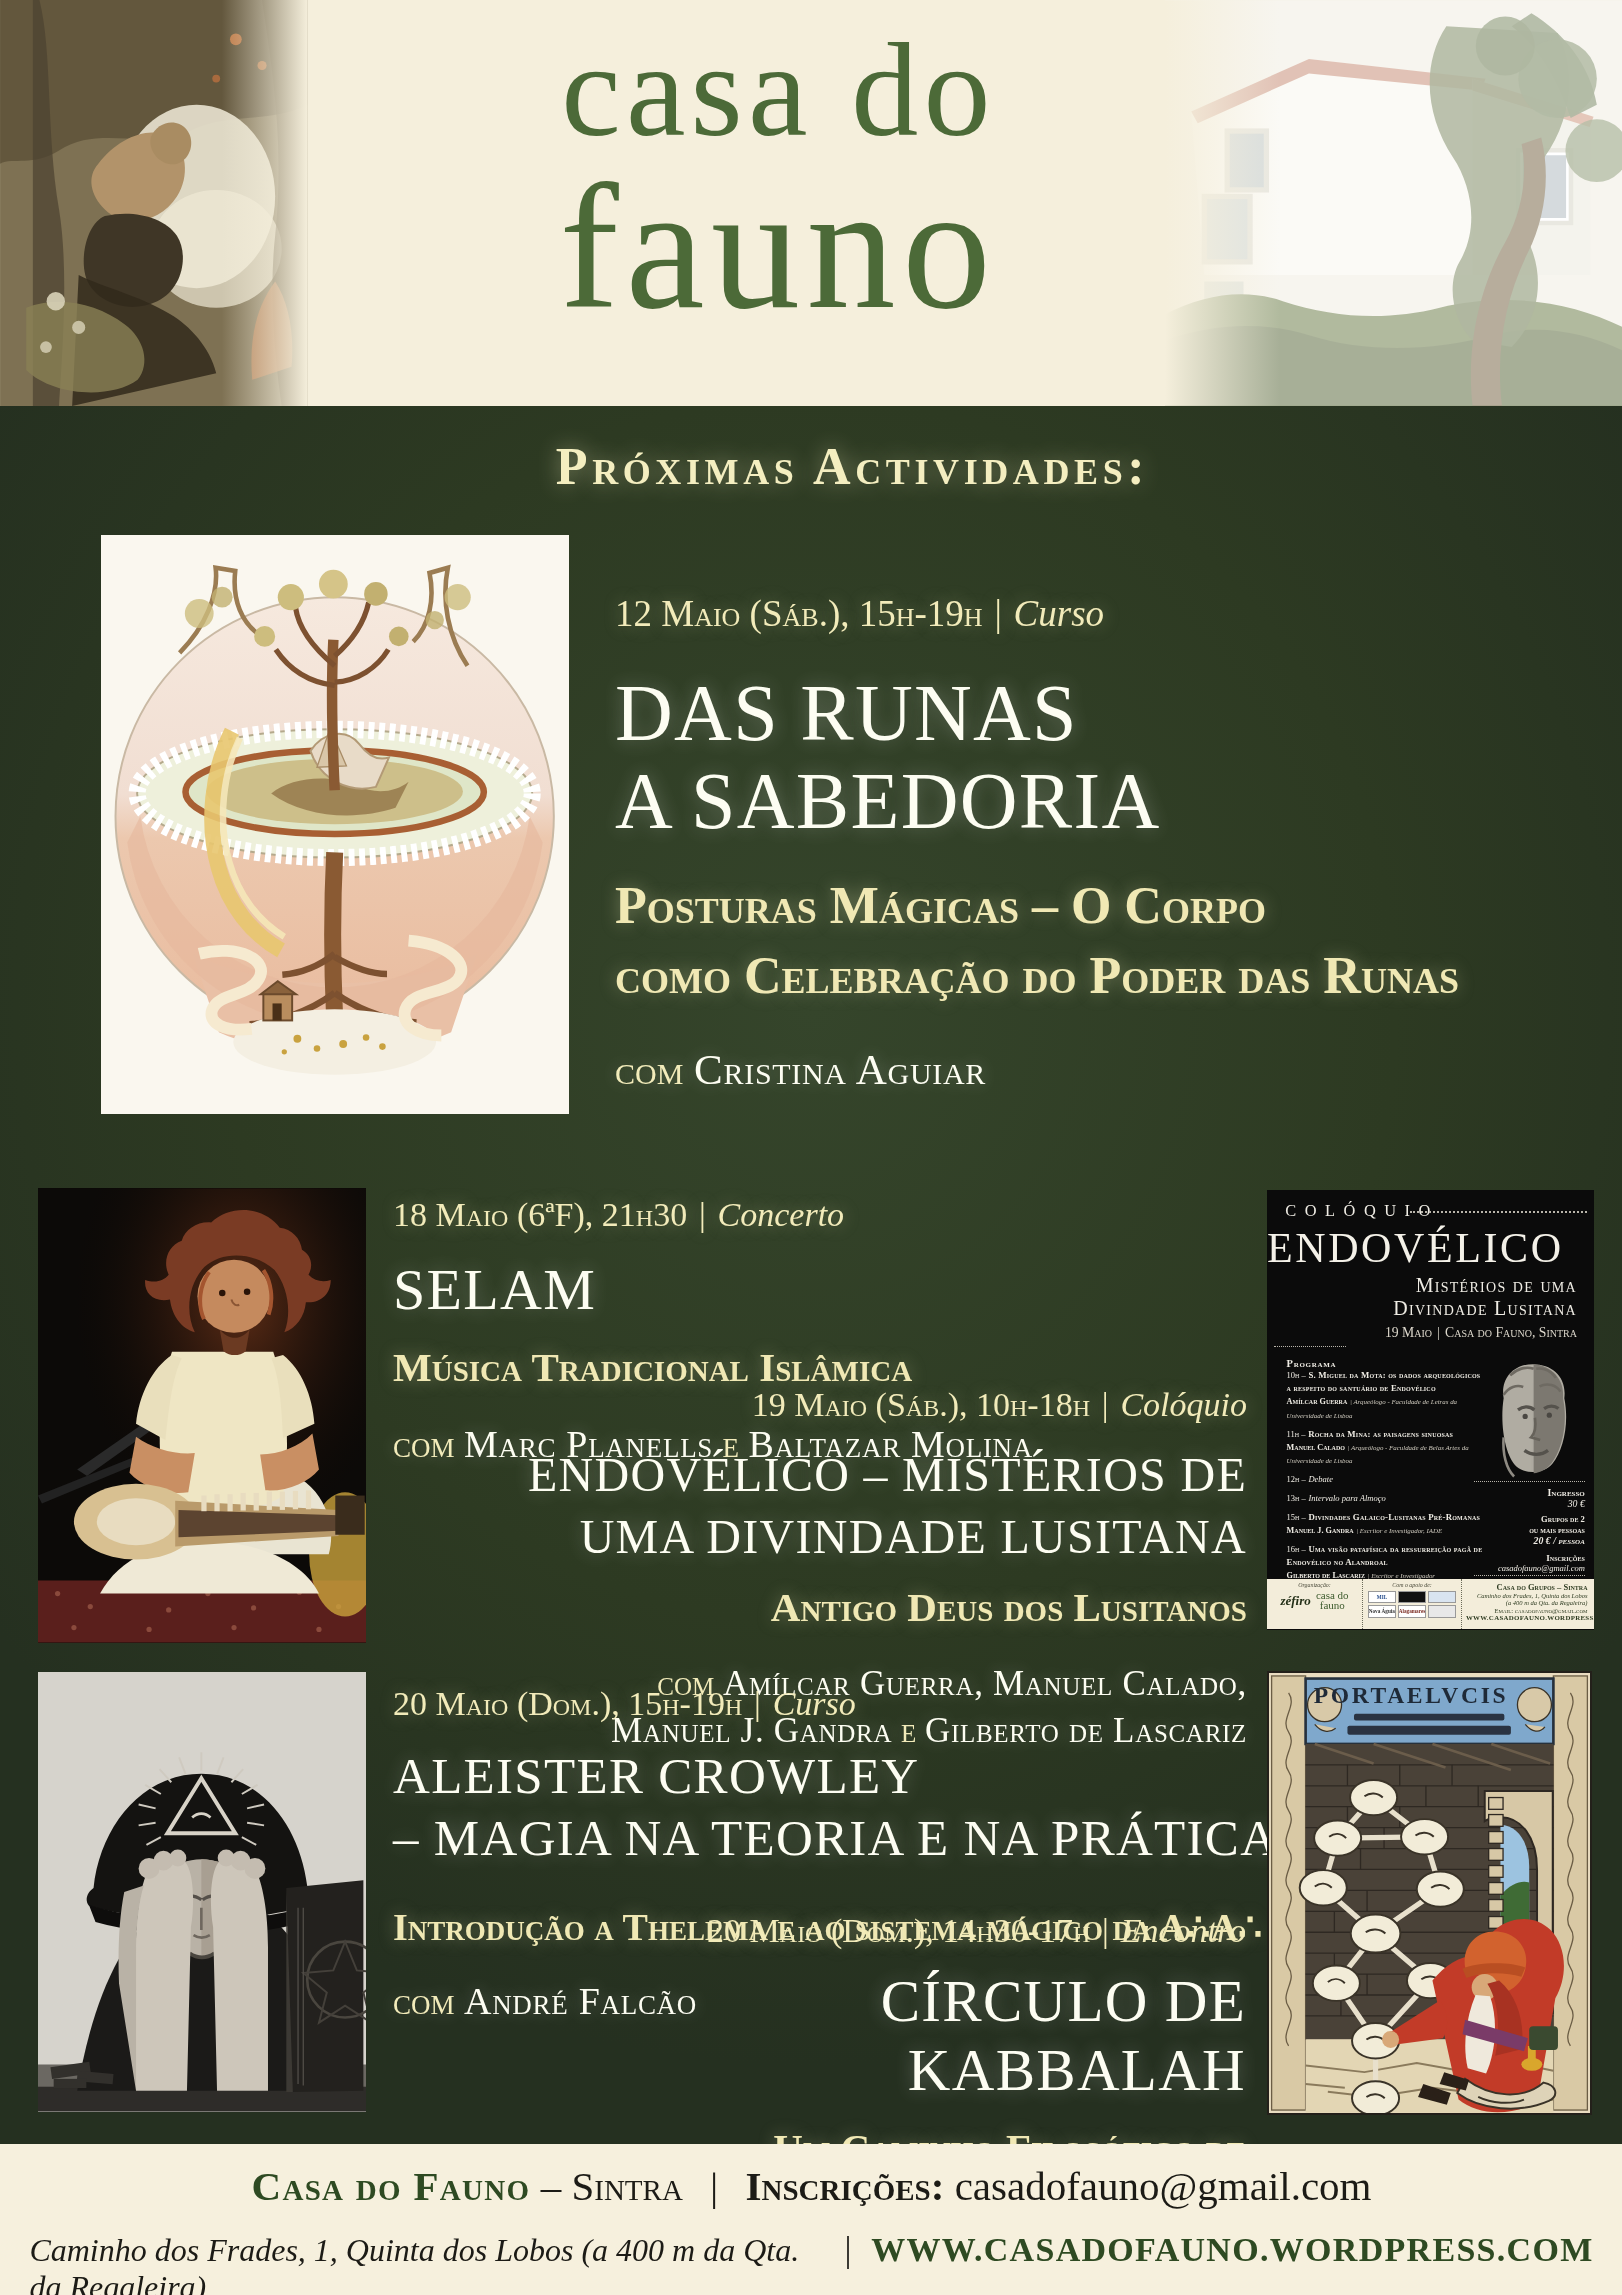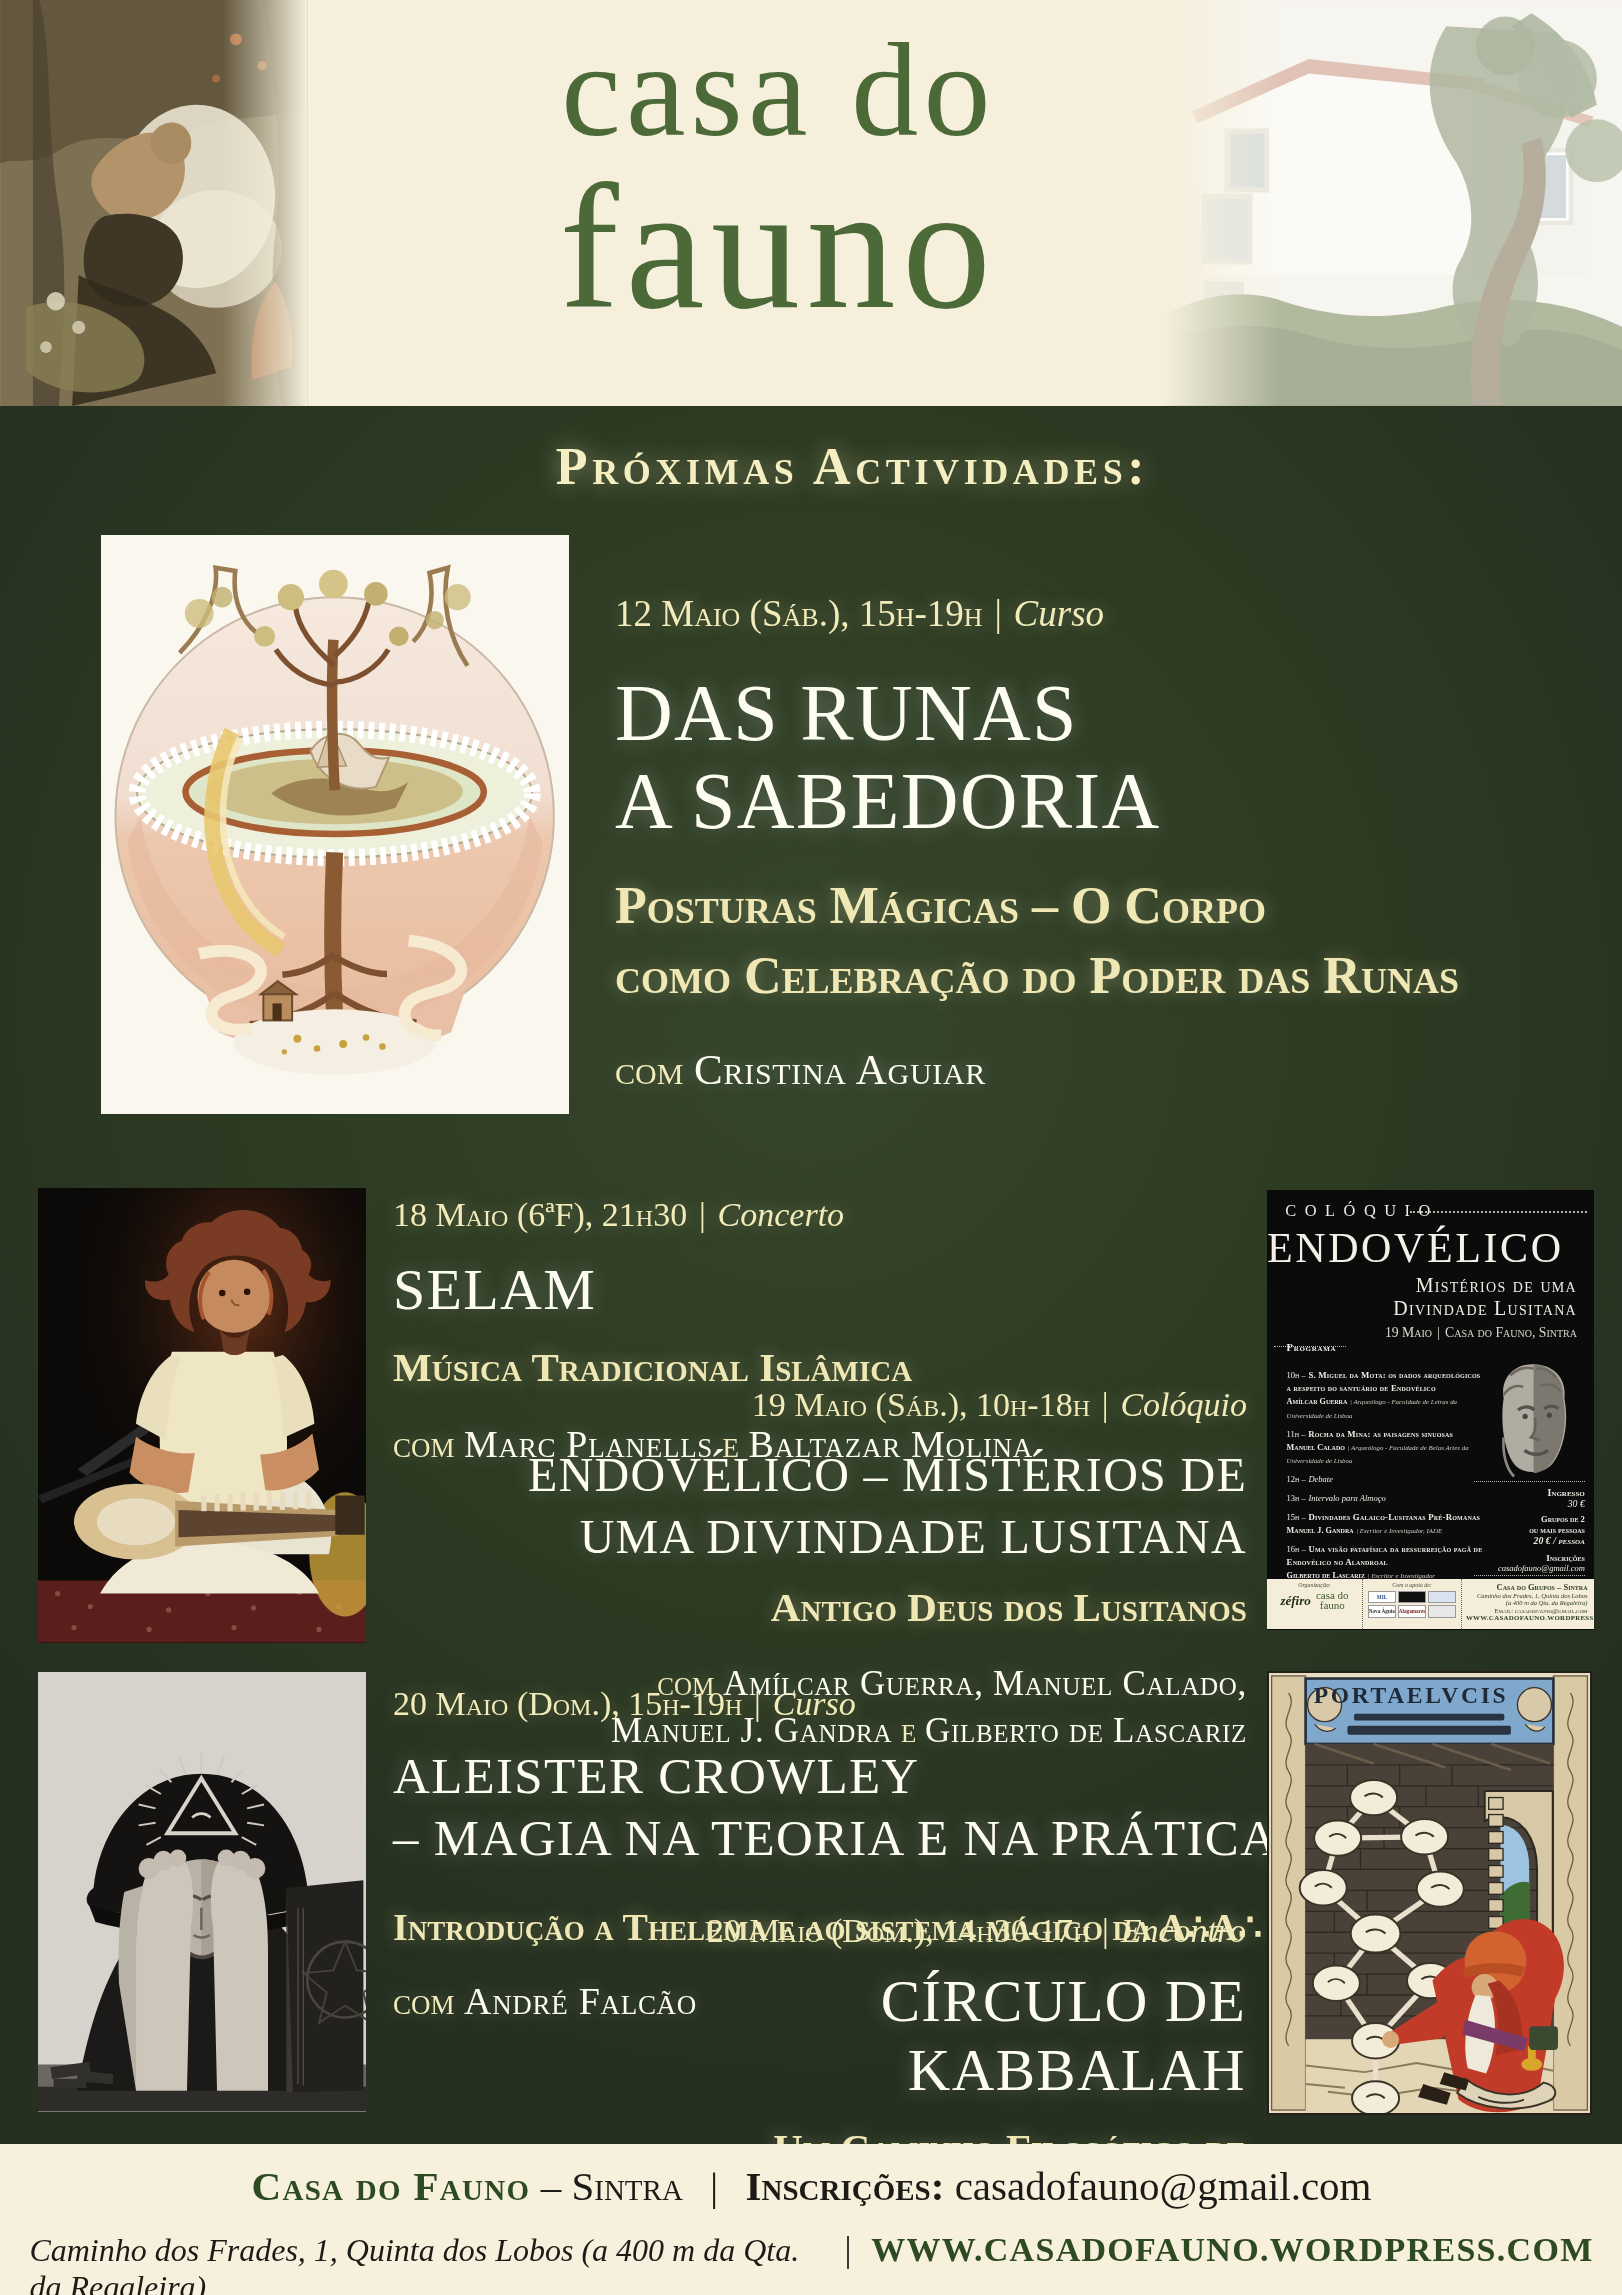--- a/index.html
+++ b/index.html
@@ -68,21 +68,21 @@
 
   
   .poster{position:absolute;left:1267px;top:1190px;width:327px;height:440px;background:#0b0b0b;color:#efece4;overflow:hidden;}
   .p-kicker{position:absolute;left:18.3px;top:10.5px;font-size:16.4px;letter-spacing:8.5px;}
   .p-kickline{position:absolute;left:143px;top:21px;width:177px;border-top:2px dotted #b9b5ab;}
   .p-title{position:absolute;left:0;top:34px;width:327px;text-align:left;font-size:42px;letter-spacing:2.6px;color:#f4f1e8;}
   .p-sub{position:absolute;right:17px;top:84px;text-align:right;font-variant:small-caps;font-size:20px;line-height:1.15;letter-spacing:1.3px;}
   .p-date{position:absolute;right:17px;top:135px;font-variant:small-caps;font-size:13.7px;color:#ddd8cc;}
   .p-date .bar{padding:0 5.2px;}
   .p-progline{position:absolute;left:6.5px;top:156px;width:72px;border-top:1.3px dotted #b9b5ab;}
-  .p-programa{position:absolute;left:19.6px;top:152px;font-variant:small-caps;font-weight:bold;font-size:10.5px;letter-spacing:0.7px;}
+  .p-programa{position:absolute;left:19.6px;top:168px;font-variant:small-caps;font-weight:bold;font-size:10.5px;letter-spacing:0.7px;}
   .p-program{position:absolute;left:19.6px;top:178px;width:196px;}
   .prog-item{margin-bottom:5.9px;line-height:1.25;}
   .prog-time{font-variant:small-caps;font-size:8.5px;}
   .prog-title{font-variant:small-caps;font-weight:bold;font-size:8.8px;letter-spacing:0.2px;}
   .prog-it{font-style:italic;font-size:8.5px;}
   .prog-speaker{font-variant:small-caps;font-weight:bold;font-size:8.2px;}
   .prog-role{font-style:italic;font-size:6.9px;color:#cfcabe;}
   .p-head{position:absolute;left:217px;top:169px;width:98px;height:124px;}
   .p-right{position:absolute;right:9.2px;top:288px;width:111px;text-align:right;}
   .p-right .dots{border-top:1.3px dotted #b9b5ab;margin:2.6px 0 5.2px 0;}

